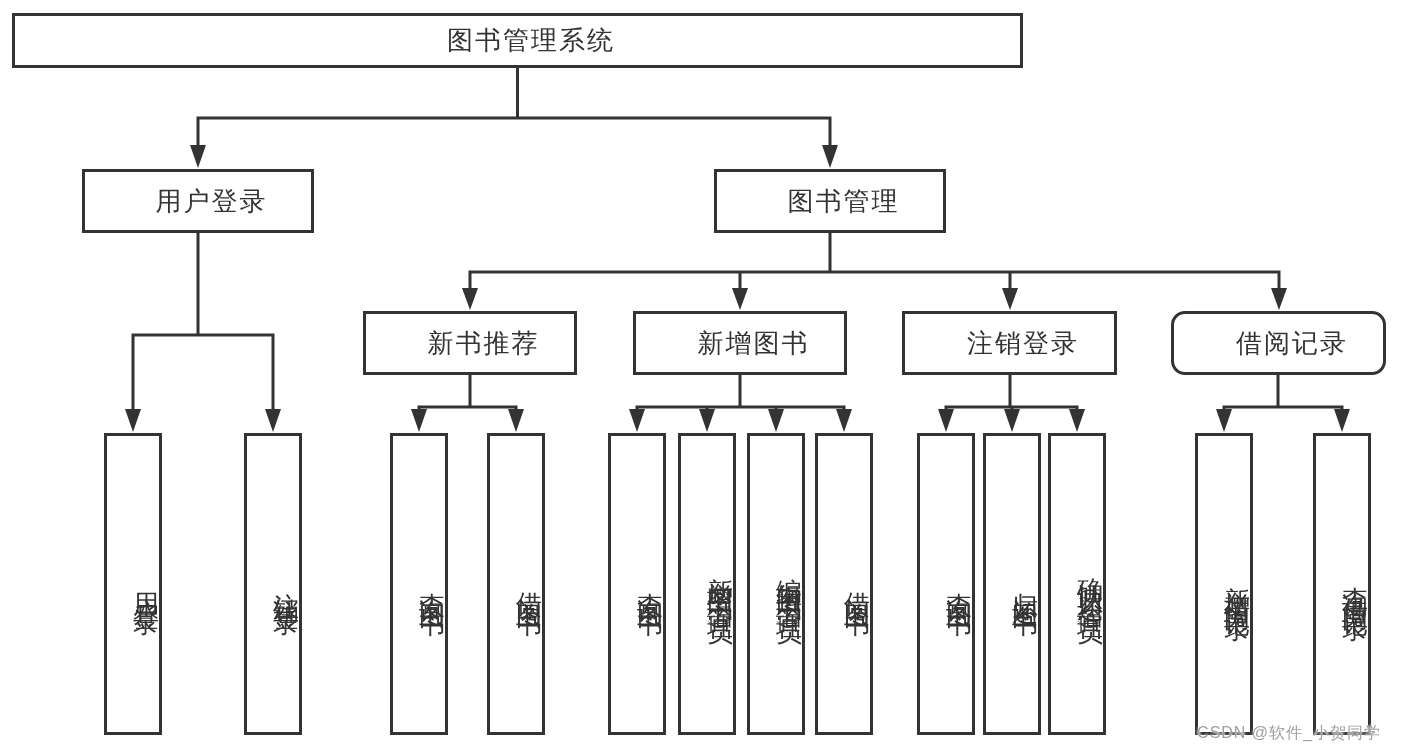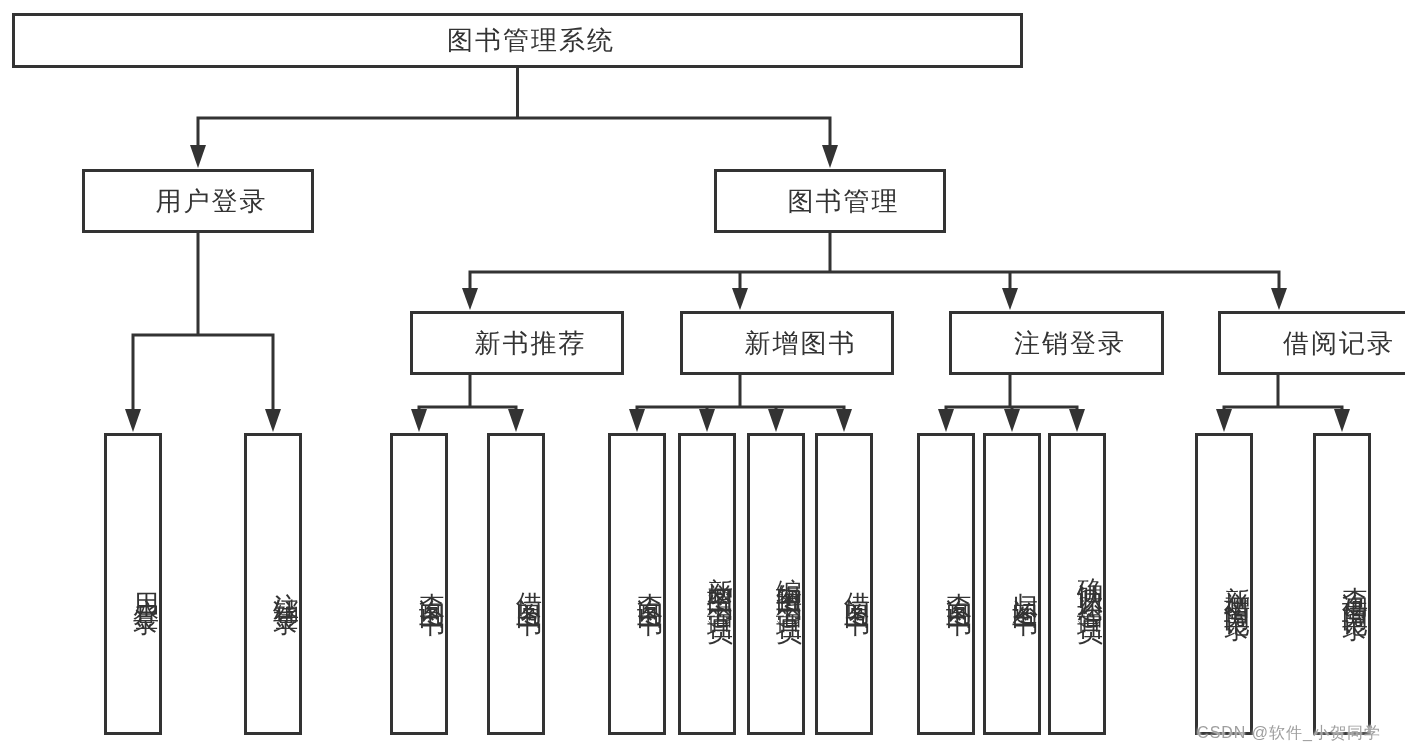--- a/index.html
+++ b/index.html
@@ -32,21 +32,21 @@
     display: flex;
     align-items: center;
     justify-content: center;
     font-size: 26px;
     letter-spacing: 2px;
     color: #333333;
     padding-left: 27px;
   }
   .node.root   { left: 12px;  top: 13px;  width: 1011px; height: 55px; }
   .node.lvl2   { height: 64px; top: 169px; }
-  .node.lvl3   { height: 64px; top: 311px; margin-left: 47px; }
+  .node.lvl3   { height: 64px; top: 311px; }
   .node.leaf   { top: 433px; width: 58px; height: 302px; }
   .leaf-label {
     writing-mode: vertical-rl;
     text-orientation: mixed;
     letter-spacing: 6px;
     line-height: 1;
     font-size: 26px;
     white-space: nowrap;
   }
   .watermark {
@@ -106,21 +106,21 @@
   </svg>
 
   <div class="node root">图书管理系统</div>
 
   <div class="node lvl2" style="left:82px; width:232px;">用户登录</div>
   <div class="node lvl2" style="left:714px; width:232px;">图书管理</div>
 
   <div class="node lvl3" style="left:363px; width:214px;">新书推荐</div>
   <div class="node lvl3" style="left:633px; width:214px;">新增图书</div>
   <div class="node lvl3" style="left:902px; width:215px;">注销登录</div>
-  <div class="node lvl3" style="left:1171px; width:215px;">借阅记录</div>
+  <div class="node lvl3" style="left:1171px; width:215px;border-radius:14px;">借阅记录</div>
 
   <div class="node leaf" style="left:104px;">
     <span class="leaf-label">用户登录</span>
   </div>
   <div class="node leaf" style="left:244px;">
     <span class="leaf-label">注销登录</span>
   </div>
 
   <div class="node leaf" style="left:390px;">
     <span class="leaf-label">查询图书</span>

